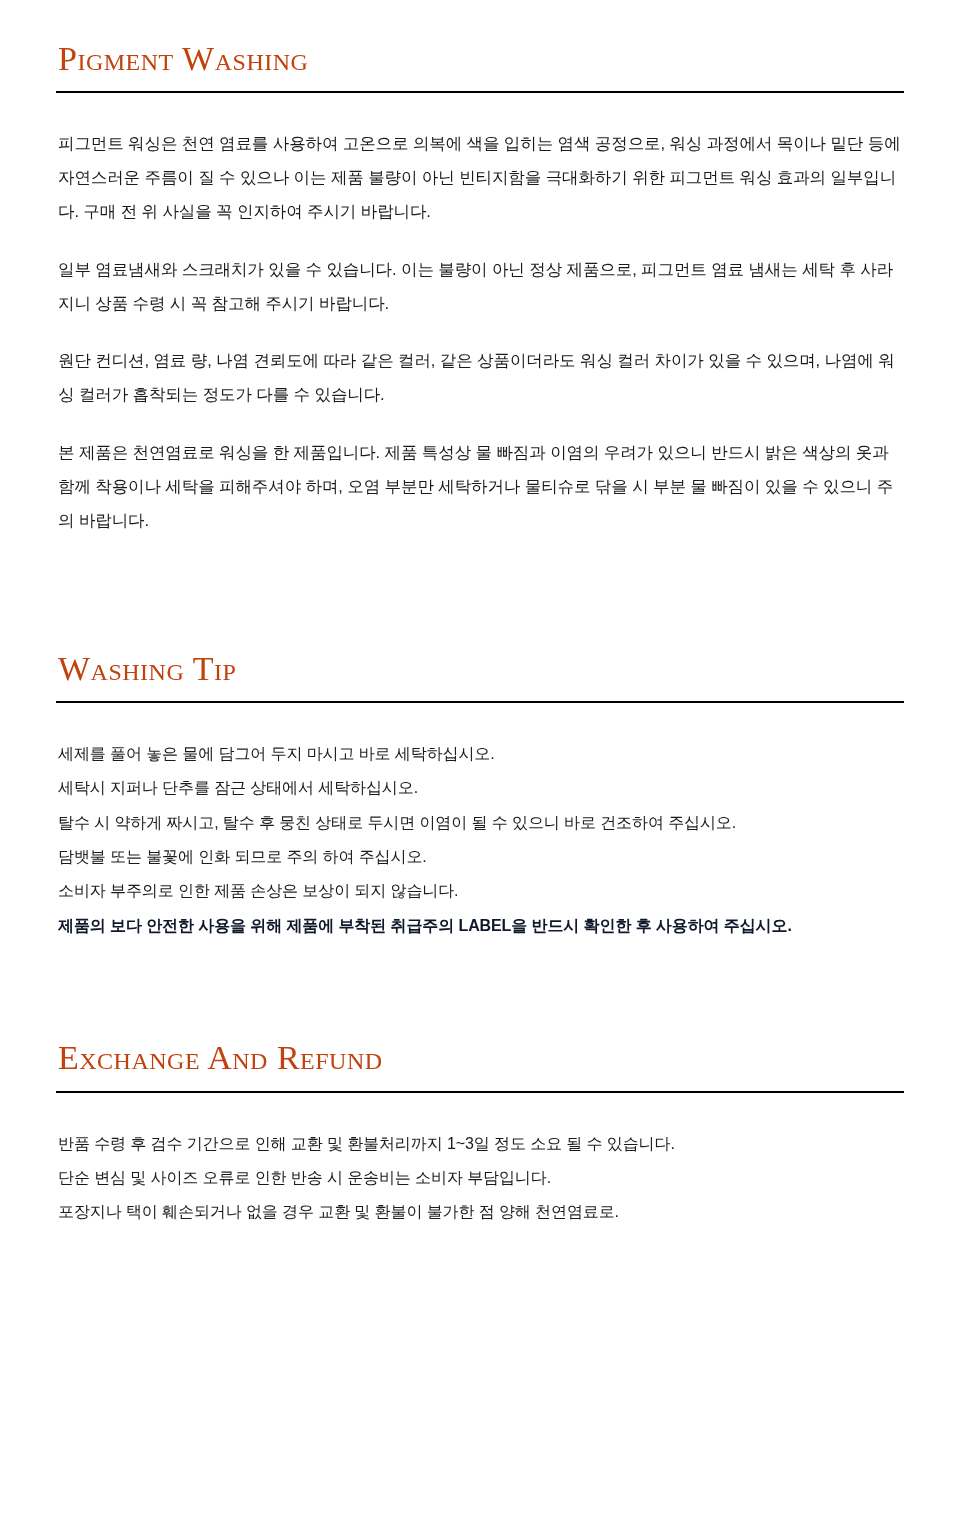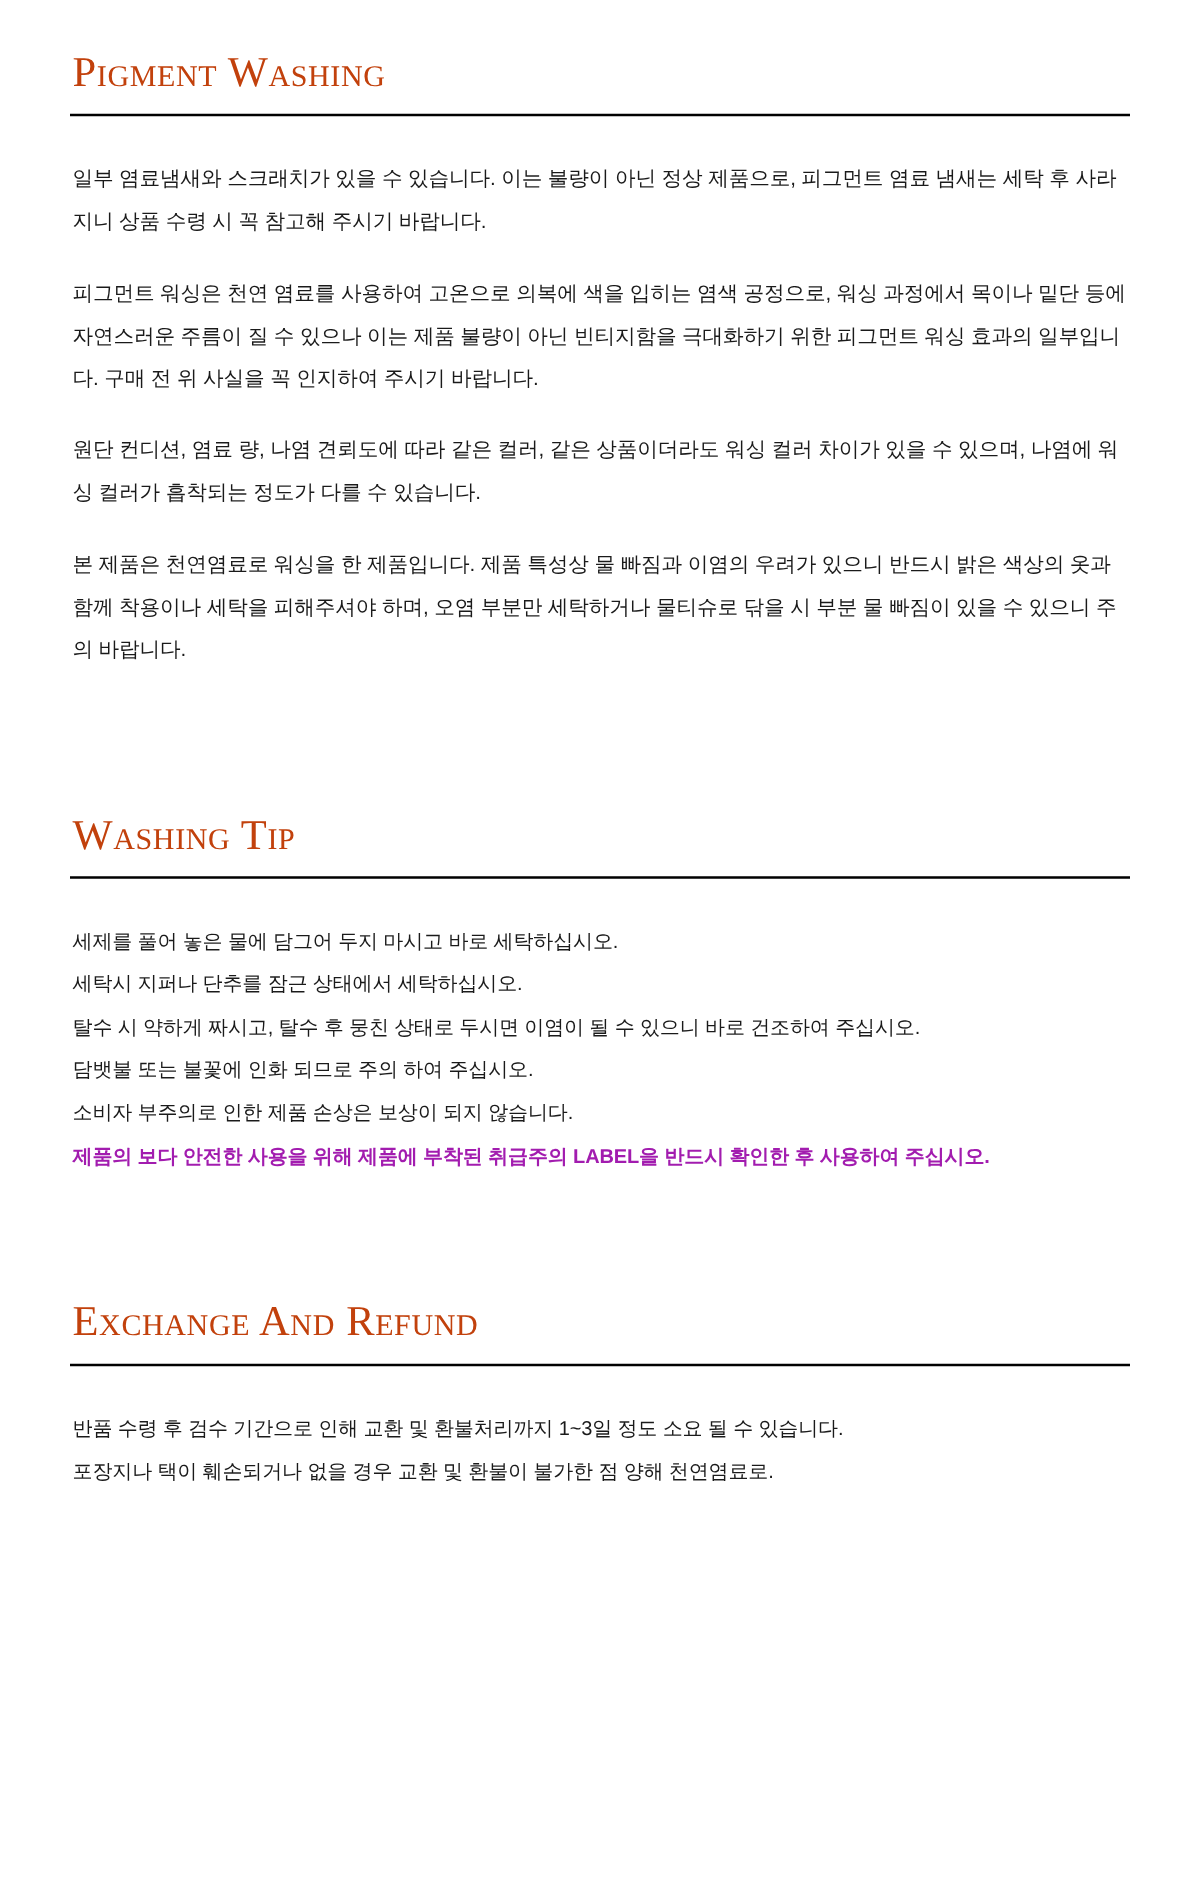--- a/index.html
+++ b/index.html
@@ -51,37 +51,37 @@
     margin-bottom: 0;
   }
   .lines .line {
     font-size: 16px;
     line-height: 2.15;
     color: #1a1a1a;
     letter-spacing: -0.1px;
   }
   .lines .line.bold {
     font-weight: bold;
-    color: #a21caf;
+    color: #0f172a;
   }
   .gap-lg { height: 112px; }
   .gap-md { height: 96px; }
   .block-body { padding-left: 2px; }
 </style>
 </head>
 <body>
 
 <div class="page">
 
   <section class="section">
     <h2 class="section-title">Pigment Washing</h2>
     <div class="rule"></div>
     <div class="block-body">
+      <p class="para">피그먼트 워싱은 천연 염료를 사용하여 고온으로 의복에 색을 입히는 염색 공정으로, 워싱 과정에서 목이나 밑단 등에 자연스러운 주름이 질 수 있으나 이는 제품 불량이 아닌 빈티지함을 극대화하기 위한 피그먼트 워싱 효과의 일부입니다. 구매 전 위 사실을 꼭 인지하여 주시기 바랍니다.</p>
       <p class="para">일부 염료냄새와 스크래치가 있을 수 있습니다. 이는 불량이 아닌 정상 제품으로, 피그먼트 염료 냄새는 세탁 후 사라지니 상품 수령 시 꼭 참고해 주시기 바랍니다.</p>
-      <p class="para">피그먼트 워싱은 천연 염료를 사용하여 고온으로 의복에 색을 입히는 염색 공정으로, 워싱 과정에서 목이나 밑단 등에 자연스러운 주름이 질 수 있으나 이는 제품 불량이 아닌 빈티지함을 극대화하기 위한 피그먼트 워싱 효과의 일부입니다. 구매 전 위 사실을 꼭 인지하여 주시기 바랍니다.</p>
       <p class="para">원단 컨디션, 염료 량, 나염 견뢰도에 따라 같은 컬러, 같은 상품이더라도 워싱 컬러 차이가 있을 수 있으며, 나염에 워싱 컬러가 흡착되는 정도가 다를 수 있습니다.</p>
       <p class="para">본 제품은 천연염료로 워싱을 한 제품입니다. 제품 특성상 물 빠짐과 이염의 우려가 있으니 반드시 밝은 색상의 옷과 함께 착용이나 세탁을 피해주셔야 하며, 오염 부분만 세탁하거나 물티슈로 닦을 시 부분 물 빠짐이 있을 수 있으니 주의 바랍니다.</p>
     </div>
   </section>
 
   <div class="gap-lg"></div>
 
   <section class="section">
     <h2 class="section-title">Washing Tip</h2>
     <div class="rule"></div>
@@ -95,17 +95,18 @@
     </div>
   </section>
 
   <div class="gap-md"></div>
 
   <section class="section">
     <h2 class="section-title">Exchange And Refund</h2>
     <div class="rule"></div>
     <div class="block-body lines">
       <div class="line">반품 수령 후 검수 기간으로 인해 교환 및 환불처리까지 1~3일 정도 소요 될 수 있습니다.</div>
+      <div class="line">단순 변심 및 사이즈 오류로 인한 반송 시 운송비는 소비자 부담입니다.</div>
       <div class="line">포장지나 택이 훼손되거나 없을 경우 교환 및 환불이 불가한 점 양해 천연염료로.</div>
     </div>
   </section>
 
 </div>
 
 </body></html>

